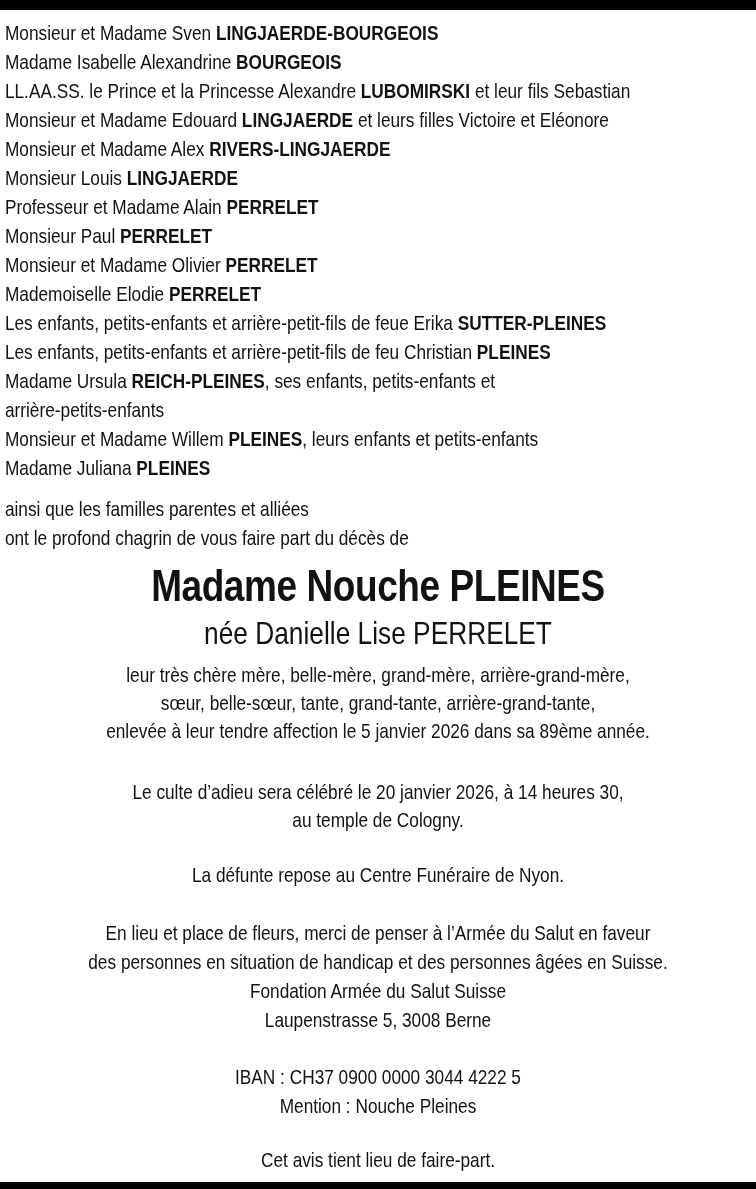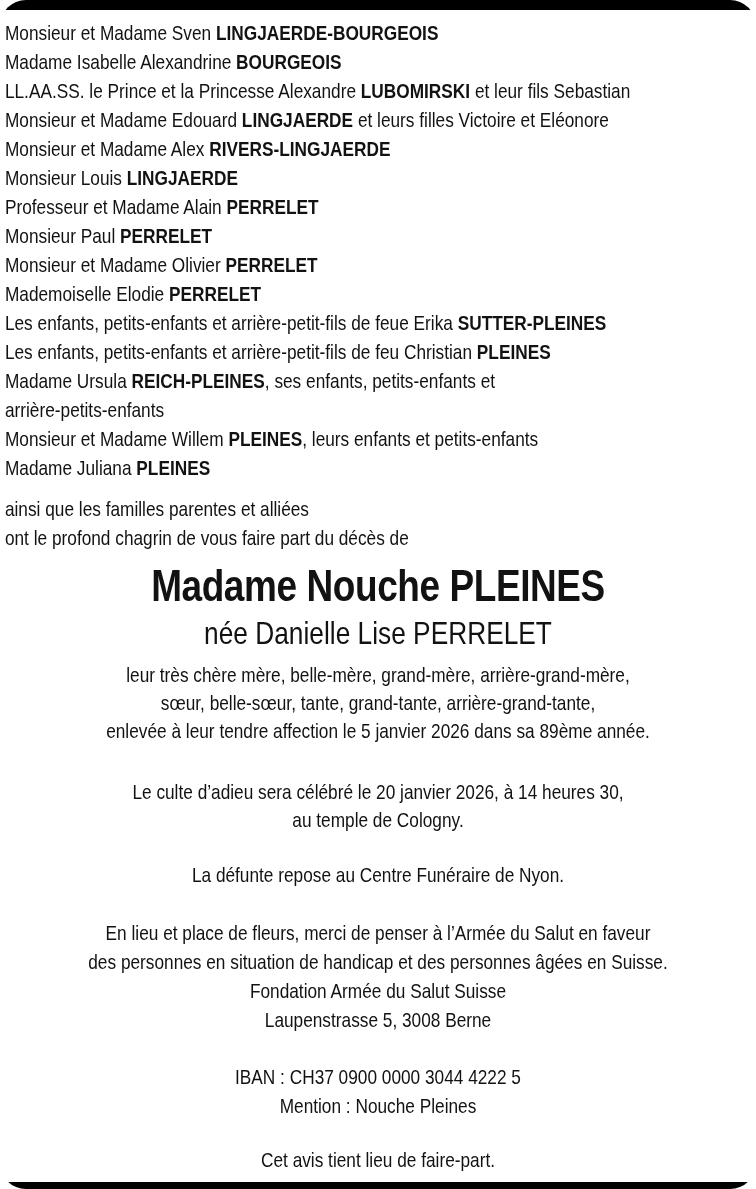--- a/index.html
+++ b/index.html
@@ -9,21 +9,20 @@
     background: #ffffff;
   }
   .page {
     position: relative;
     width: 756px;
     height: 1189px;
     background: #ffffff;
     color: #121212;
     font-family: "Liberation Sans", sans-serif;
     overflow: hidden;
-    border-radius: 26px;
   }
   .bar {
     position: absolute;
     left: 0;
     width: 756px;
     background: #000000;
   }
   .bar.top    { top: 0; height: 10px; }
   .bar.bottom { bottom: 0; height: 7px; }
 

